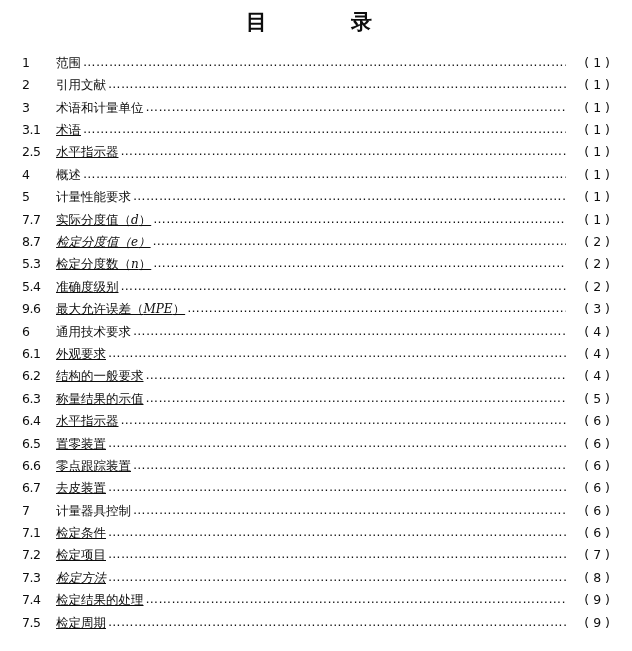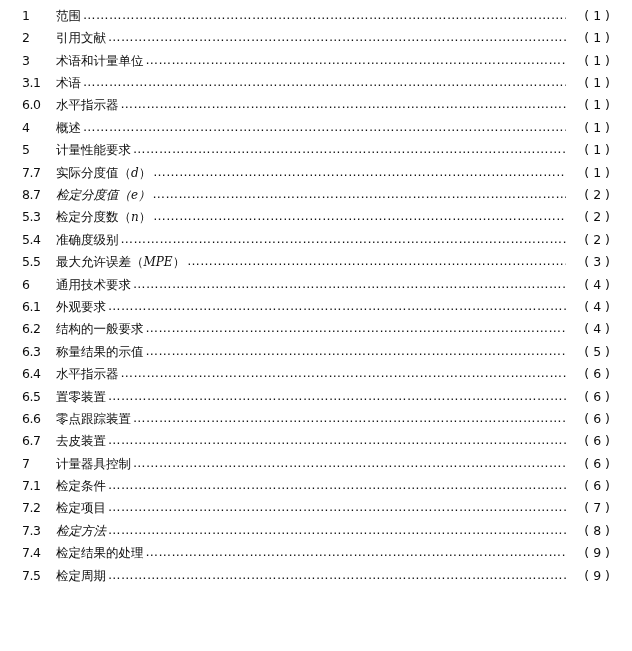--- a/index.html
+++ b/index.html
@@ -74,26 +74,27 @@
     bottom: 1px;
   }
   .pageno {
     flex: 0 0 auto;
     width: 40px;
     text-align: right;
     font-size: 12.5px;
     padding-left: 4px;
   }
   .indent1 { padding-left: 0px; }
-  .indent2 { padding-left: 0px; }
+  .indent2 { padding-left: 0px; text-decoration: underline; }
 </style>
 </head>
 <body>
 
 <div class="page">
+  <div class="doc-title">目　　录</div>
   <ul class="toc" id="toc-list">
       <li class="toc-row">
         <span class="num">1</span>
         <span class="label indent1">范围</span>
         <span class="dots">……………………………………………………………………………………………………………………………………</span>
         <span class="pageno">( 1 )</span>
       </li>
       <li class="toc-row">
         <span class="num">2</span>
         <span class="label indent1">引用文献</span>
@@ -106,21 +107,21 @@
         <span class="dots">……………………………………………………………………………………………………………………………………</span>
         <span class="pageno">( 1 )</span>
       </li>
       <li class="toc-row">
         <span class="num sub">3.1</span>
         <span class="label indent2">术语</span>
         <span class="dots">……………………………………………………………………………………………………………………………………</span>
         <span class="pageno">( 1 )</span>
       </li>
       <li class="toc-row">
-        <span class="num sub">6.0</span>
+        <span class="num sub">2.5</span>
         <span class="label indent2">水平指示器</span>
         <span class="dots">……………………………………………………………………………………………………………………………………</span>
         <span class="pageno">( 1 )</span>
       </li>
       <li class="toc-row">
         <span class="num">4</span>
         <span class="label indent1">概述</span>
         <span class="dots">……………………………………………………………………………………………………………………………………</span>
         <span class="pageno">( 1 )</span>
       </li>
@@ -148,21 +149,21 @@
         <span class="dots">……………………………………………………………………………………………………………………………………</span>
         <span class="pageno">( 2 )</span>
       </li>
       <li class="toc-row">
         <span class="num sub">5.4</span>
         <span class="label indent2">准确度级别</span>
         <span class="dots">……………………………………………………………………………………………………………………………………</span>
         <span class="pageno">( 2 )</span>
       </li>
       <li class="toc-row">
-        <span class="num sub">5.5</span>
+        <span class="num sub">9.6</span>
         <span class="label indent2">最大允许误差（<span class="mathi">MPE</span>）</span>
         <span class="dots">……………………………………………………………………………………………………………………………………</span>
         <span class="pageno">( 3 )</span>
       </li>
       <li class="toc-row">
         <span class="num">6</span>
         <span class="label indent1">通用技术要求</span>
         <span class="dots">……………………………………………………………………………………………………………………………………</span>
         <span class="pageno">( 4 )</span>
       </li>

